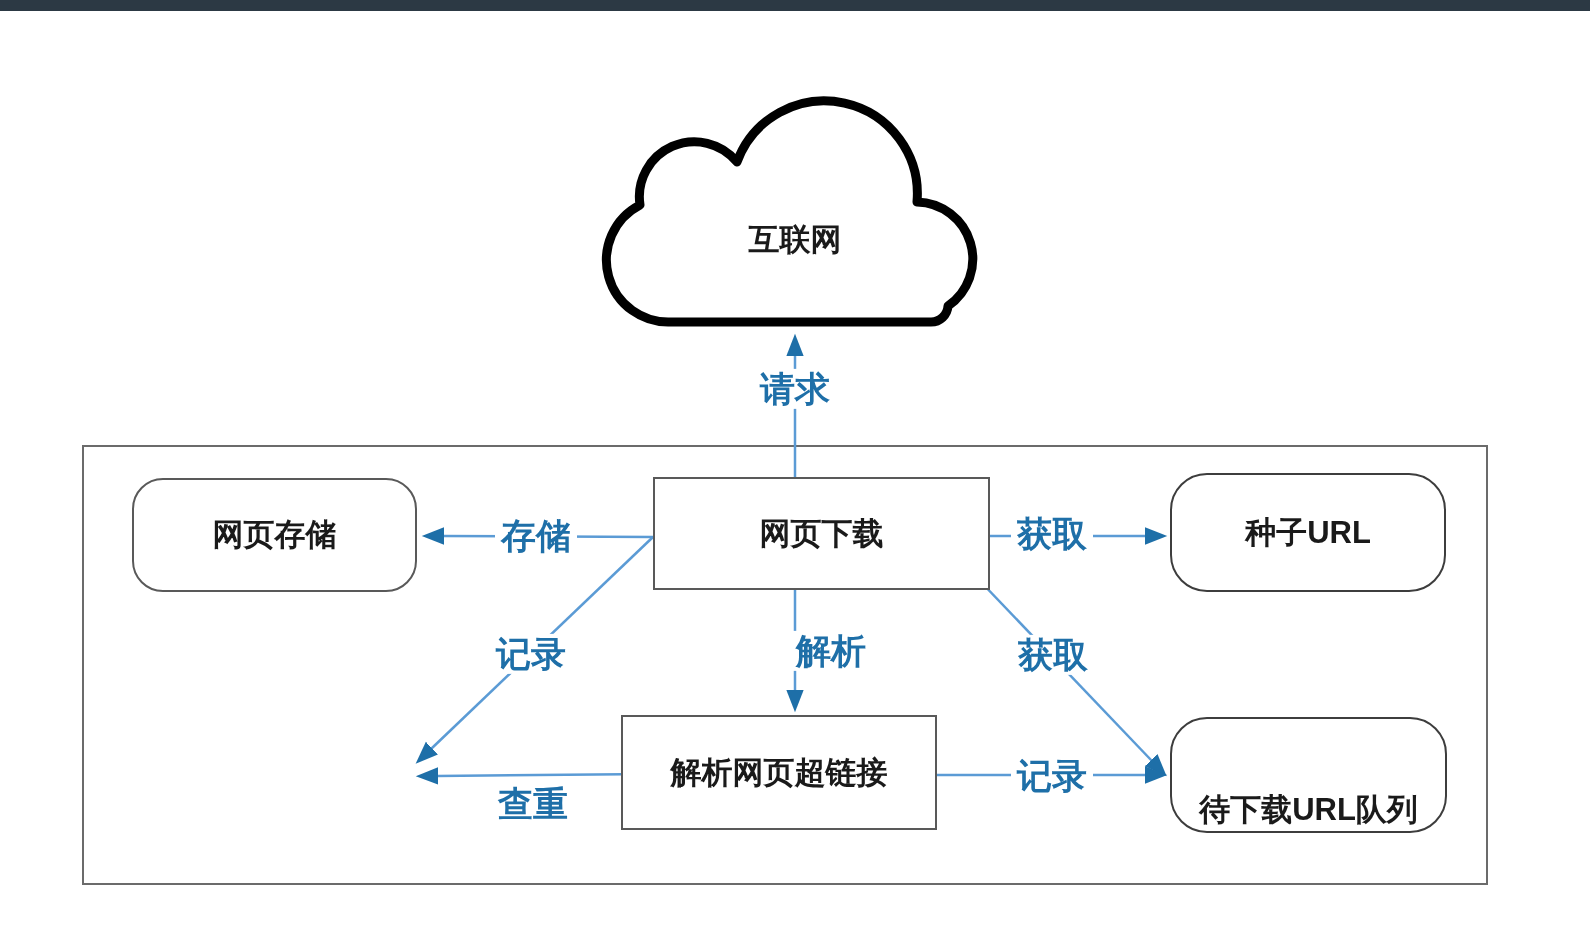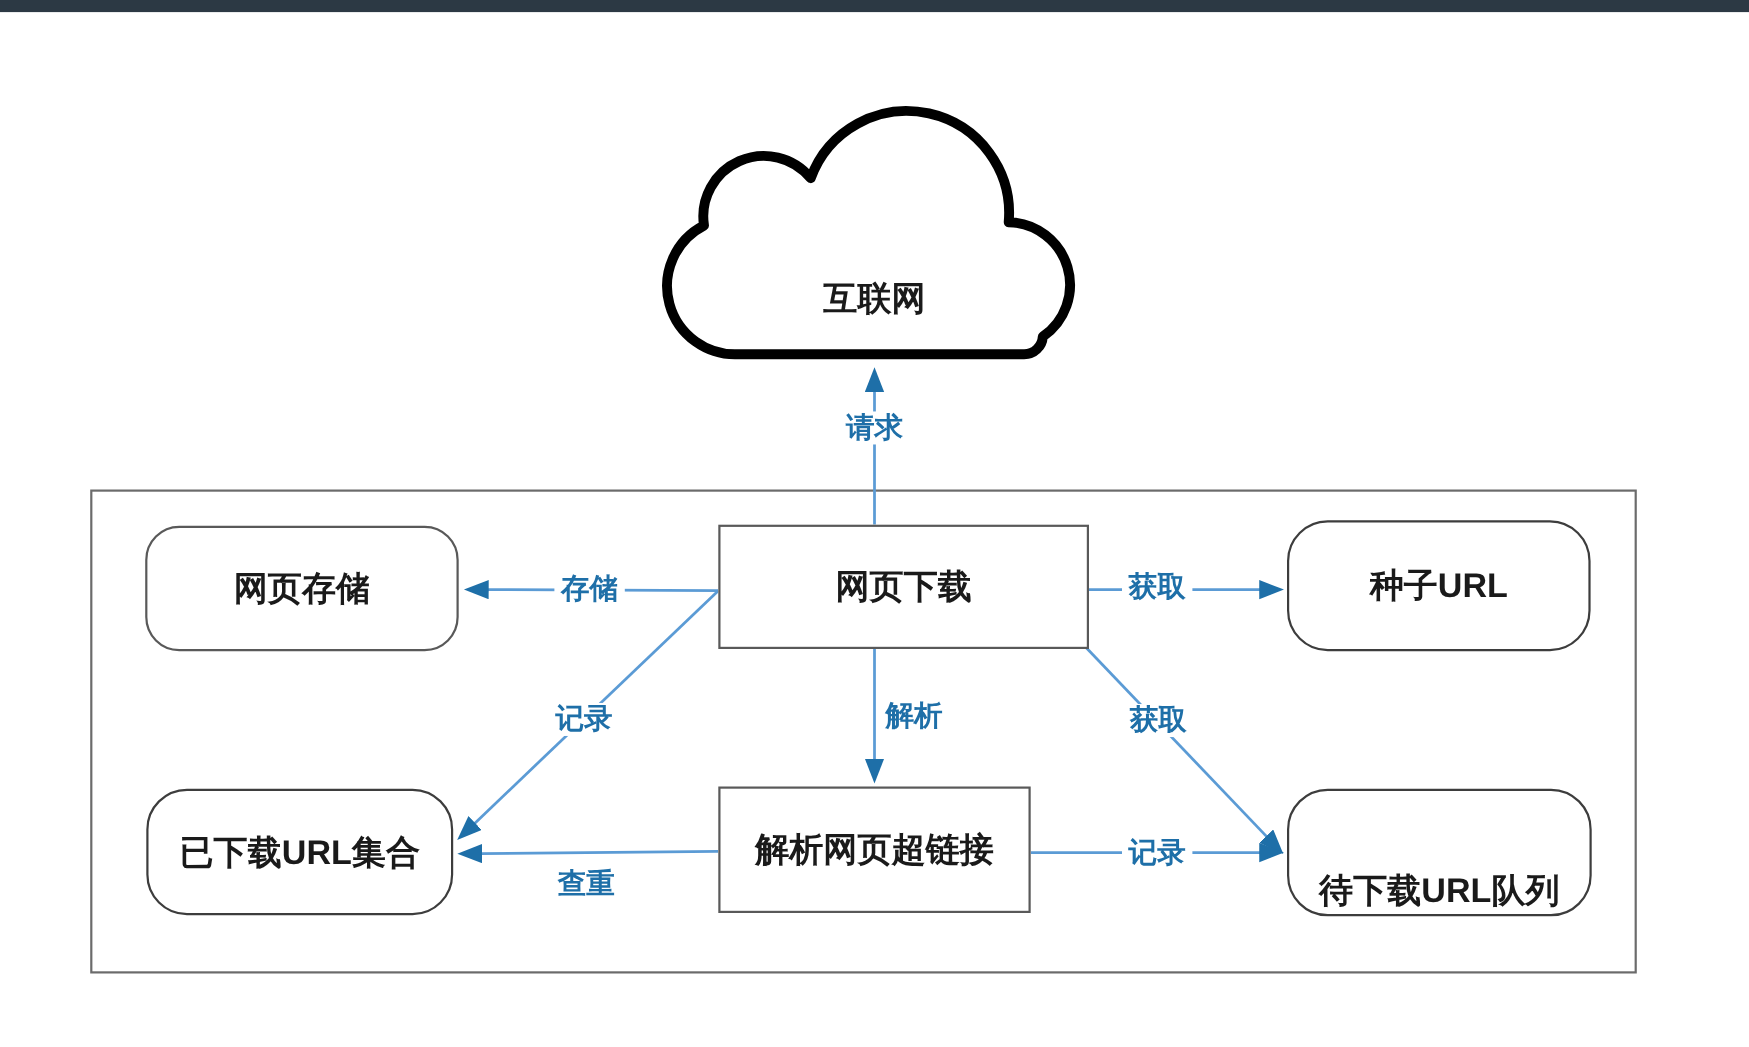--- a/index.html
+++ b/index.html
@@ -35,21 +35,21 @@
     display:flex;align-items:center;justify-content:center;
     color:var(--text);font-size:31px;font-weight:bold;white-space:nowrap;
   }
   .node.rect{border:2px solid var(--box-border);}
   .node.rounded{border:2.5px solid var(--rounded-border);border-radius:37px;}
   .cloud-label{
     position:absolute;color:var(--text);font-size:31px;font-weight:bold;
     transform:translate(-50%,-50%);white-space:nowrap;
   }
   .edge-label{
-    position:absolute;color:var(--label-blue);font-size:26px;font-weight:bold;
+    position:absolute;color:var(--label-blue);font-size:35px;font-weight:bold;
     background:var(--background);padding:0 6px;transform:translate(-50%,-50%);
     white-space:nowrap;line-height:1.15;
   }
 </style>
 </head>
 <body>
 
 <div class="screen">
 
   <div class="top-bar"></div>
@@ -74,39 +74,36 @@
     <line class="arrow-line" x1="795" y1="477" x2="795" y2="355" marker-end="url(#arrow)"></line>
     <line class="arrow-line" x1="653" y1="537" x2="443" y2="536" marker-end="url(#arrow)"></line>
     <line class="arrow-line" x1="938" y1="536" x2="1146" y2="536" marker-end="url(#arrow)"></line>
     <line class="arrow-line" x1="653" y1="537" x2="431" y2="749" marker-end="url(#arrow)"></line>
     <line class="arrow-line" x1="795" y1="590" x2="795" y2="691" marker-end="url(#arrow)"></line>
     <line class="arrow-line" x1="938" y1="537" x2="1152" y2="761" marker-end="url(#arrow)"></line>
     <line class="arrow-line" x1="653" y1="774" x2="437" y2="776" marker-end="url(#arrow)"></line>
     <line class="arrow-line" x1="937" y1="775" x2="1146" y2="775" marker-end="url(#arrow)"></line>
   </svg>
 
-  <div class="cloud-label" style="left:795px;top:240px;margin-top:32px;">互联网</div>
+  <div class="cloud-label" style="left:795px;top:240px;">互联网</div>
 
   <div class="node rect" style="left:132px;top:478px;width:285px;height:114px;border-radius:31px;">
     <span>网页存储</span>
   </div>
 
   <div class="node rect" style="left:653px;top:477px;width:337px;height:113px;">
     <span>网页下载</span>
   </div>
 
   <div class="node rounded" style="left:1170px;top:473px;width:276px;height:119px;">
     <span>种子URL</span>
   </div>
 
-  <div class="node rounded" style="left:133px;top:717px;width:279px;height:115px;">
-    <span>已下载URL集合</span>
-  </div>
 
-  <div class="node rect" style="left:653px;top:715px;width:284px;height:115px;justify-content:center;">
+  <div class="node rect" style="left:621px;top:715px;width:316px;height:115px;justify-content:center;">
     <span>解析网页超链接</span>
   </div>
 
   <div class="node rounded" style="left:1170px;top:717px;width:277px;height:116px;align-items:flex-end;">
     <span>待下载URL队列</span>
   </div>
 
   <div class="edge-label" style="left:795px;top:389px;">请求</div>
   <div class="edge-label" style="left:536px;top:536px;">存储</div>
   <div class="edge-label" style="left:1052px;top:534px;">获取</div>

